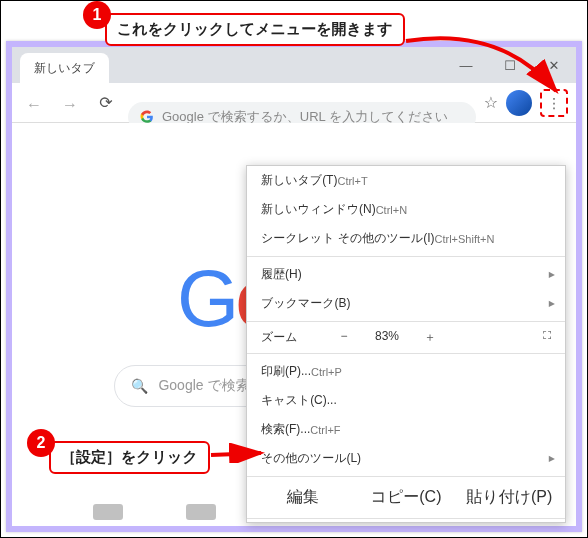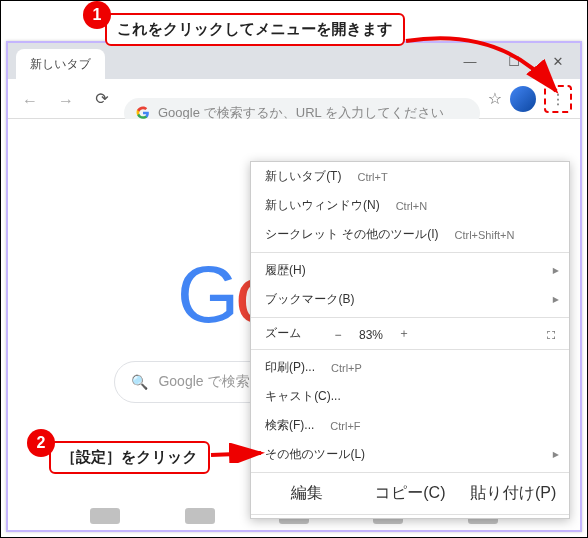--- a/index.html
+++ b/index.html
@@ -1,18 +1,18 @@
 <!DOCTYPE html>
 <html><head>
 <meta charset="utf-8">
 <style>
 * { margin: 0; padding: 0; box-sizing: border-box; font-family: "Yu Gothic", "Meiryo", sans-serif; }
 body { width: 588px; height: 538px; background: #fff; position: relative; overflow: hidden; border: 1px solid #000; }
 
-.browser-window { position: absolute; top: 40px; left: 5px; right: 5px; bottom: 5px; background: #fff; border: 2px solid #c4b5fd; box-shadow: 0 0 3px rgba(0,0,0,0.2); }
+.browser-window { position: absolute; top: 40px; left: 5px; right: 5px; bottom: 5px; background: #fff; border: 6px solid #c4b5fd; box-shadow: 0 0 3px rgba(0,0,0,0.2); }
 
 .tab-strip { height: 36px; background: #dee1e6; display: flex; align-items: flex-end; padding-left: 8px; position: relative; }
 .tab { background: #fff; height: 30px; padding: 6px 14px; border-radius: 8px 8px 0 0; font-size: 12px; color: #444; display: flex; align-items: center; }
 .window-controls { position: absolute; right: 0; top: 0; display: flex; }
 .window-controls div { width: 44px; height: 36px; display: flex; align-items: center; justify-content: center; color: #555; font-size: 13px; }
 
 .toolbar { height: 40px; display: flex; align-items: center; padding: 0 8px; gap: 8px; border-bottom: 1px solid #ddd; }
 .nav-btn { width: 28px; height: 28px; border-radius: 50%; display: flex; align-items: center; justify-content: center; color: #aaa; font-size: 16px; }
 .omnibox { flex: 1; height: 30px; background: #f1f3f4; border-radius: 15px; display: flex; align-items: center; padding: 0 12px; gap: 8px; color: #888; font-size: 13px; margin-top: 28px; }
 .omnibox .g-icon { width: 14px; height: 14px; }
@@ -23,22 +23,22 @@
 .content { position: absolute; top: 76px; left: 0; right: 0; bottom: 0; background: #fff; display: flex; flex-direction: column; align-items: center; padding-top: 130px; }
 .google-logo { font-size: 80px; font-weight: 500; letter-spacing: -4px; }
 .google-logo span:nth-child(1){color:#4285F4}.google-logo span:nth-child(2){color:#EA4335}.google-logo span:nth-child(3){color:#FBBC05}.google-logo span:nth-child(4){color:#4285F4}.google-logo span:nth-child(5){color:#34A853}.google-logo span:nth-child(6){color:#EA4335}
 .search-box { width: 360px; height: 42px; border: 1px solid #dfe1e5; border-radius: 22px; display: flex; align-items: center; padding: 0 16px; gap: 10px; margin-top: 20px; color: #999; font-size: 14px; }
 
 .menu { position: absolute; top: 118px; right: 10px; width: 320px; background: #fff; border: 1px solid #ccc; box-shadow: 0 2px 10px rgba(0,0,0,0.25); font-size: 12px; color: #333; }
 .menu-item { padding: 6px 14px; display: flex; align-items: center; min-height: 26px; }
 .menu-item.sub { position: relative; }
 .menu-item.sub::after { content: "▶"; font-size: 8px; color: #888; position: absolute; right: 10px; }
 .menu-sep { height: 1px; background: #e0e0e0; margin: 3px 0; }
-.shortcut { color: #777; font-size: 11px; padding-left: 16px; }
-.zoom-row { display: flex; align-items: flex-end; padding: 4px 14px; gap: 0; }
+.shortcut { color: #777; font-size: 11px; }
+.zoom-row { display: flex; align-items: flex-start; padding: 4px 14px; gap: 10px; }
 .zoom-row .lbl { flex: 0 0 60px; }
 .zoom-row .zbtn { width: 26px; text-align: center; color: #555; }
 .zoom-row .zval { width: 40px; text-align: center; }
 .zoom-row .fs { margin-left: auto; font-size: 11px; }
 .edit-row { display: flex; padding: 4px 4px; font-size: 16px; }
 .edit-row span { flex: 1; text-align: center; padding: 3px 0; }
 
 .callout { position: absolute; background: #fff; border: 2px solid #e00; border-radius: 6px; padding: 5px 10px; font-size: 15px; font-weight: bold; color: #222; z-index: 50; }
 .callout .num { position: absolute; left: -24px; top: -14px; width: 28px; height: 28px; background: #e00; color: #fff; border-radius: 50%; display: flex; align-items: center; justify-content: center; font-size: 16px; }
 .callout1 { top: 12px; left: 104px; }

